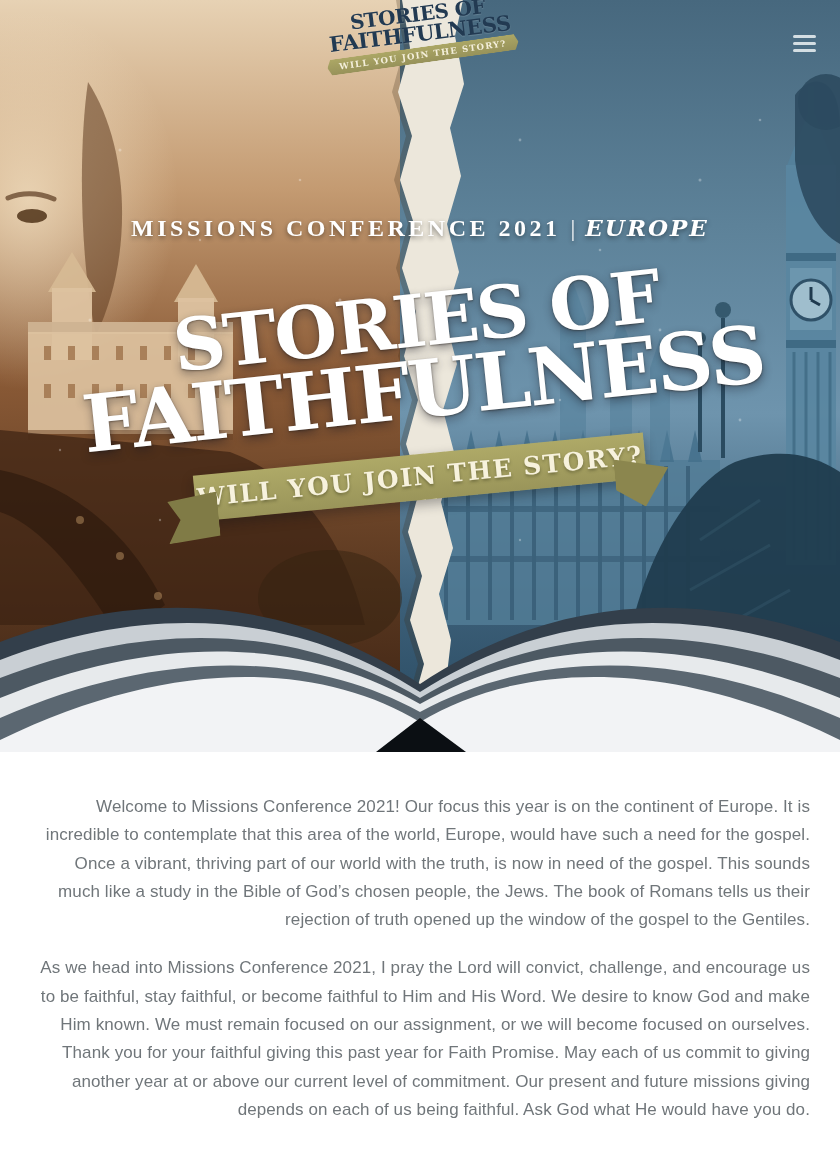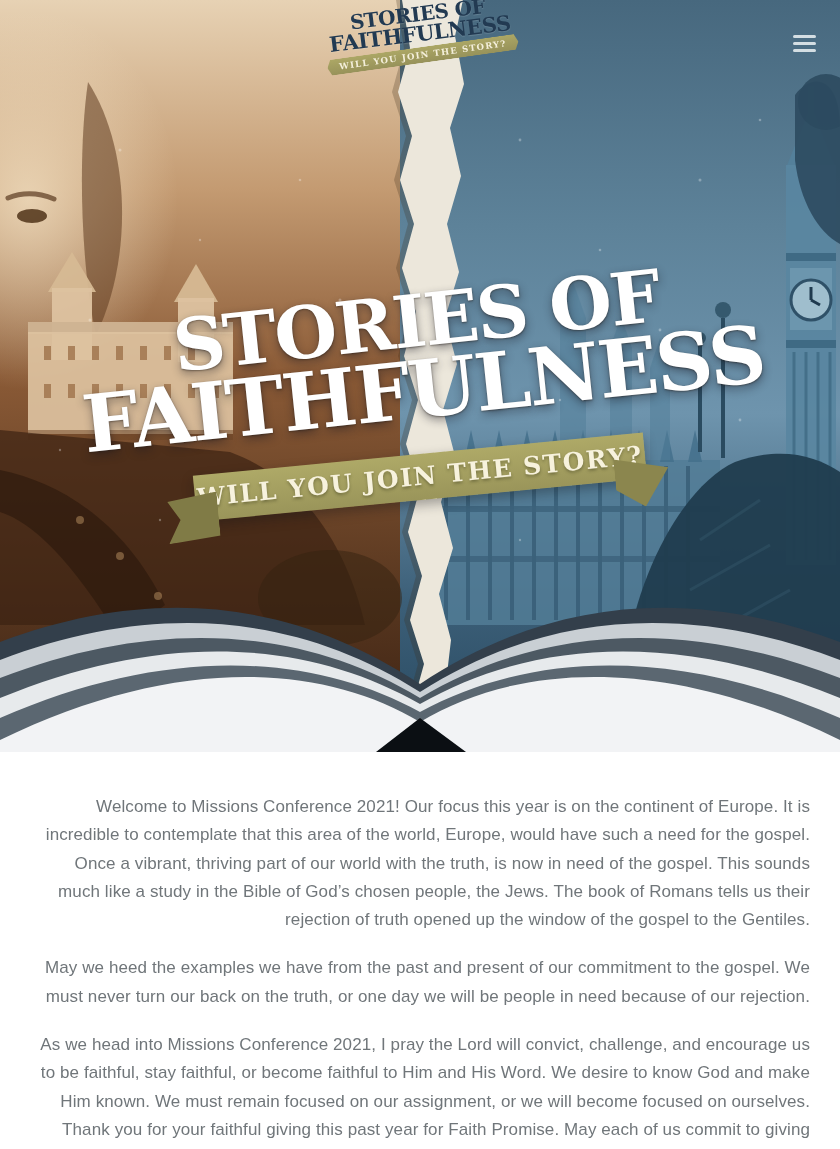--- a/index.html
+++ b/index.html
@@ -295,30 +295,32 @@
   </a>
 
   <button class="menu-btn" aria-label="Menu">
     <span class="menu-icon">
       <span class="bar"></span>
       <span class="bar"></span>
       <span class="bar"></span>
     </span>
   </button>
 
+  <div class="kicker">
+    <span>MISSIONS CONFERENCE 2021</span><span class="sep">|</span><span class="region">EUROPE</span>
+  </div>
 
   <div class="big-title">
     <div class="t1">STORIES OF</div>
     <div class="t2">FAITHFULNESS</div>
   </div>
 
   <div class="ribbon">
     <span class="tail tail-l"></span>
     <span class="tail tail-r"></span>
     <span class="ribbon-label">WILL YOU JOIN THE STORY?</span>
   </div>
 </div>
 
 <main class="content">
   <p>Welcome to Missions Conference 2021! Our focus this year is on the continent of Europe. It is incredible to contemplate that this area of the world, Europe, would have such a need for the gospel. Once a vibrant, thriving part of our world with the truth, is now in need of the gospel. This sounds much like a study in the Bible of God’s chosen people, the Jews. The book of Romans tells us their rejection of truth opened up the window of the gospel to the Gentiles.</p>
-  <p>May we heed the examples we have from the past and present of our commitment to the gospel. We must never turn our back on the truth, or one day we will be people in need because of our rejection.</p>
   <p>As we head into Missions Conference 2021, I pray the Lord will convict, challenge, and encourage us to be faithful, stay faithful, or become faithful to Him and His Word. We desire to know God and make Him known. We must remain focused on our assignment, or we will become focused on ourselves. Thank you for your faithful giving this past year for Faith Promise. May each of us commit to giving another year at or above our current level of commitment. Our present and future missions giving depends on each of us being faithful. Ask God what He would have you do.</p>
 </main>
 
 </body></html>

